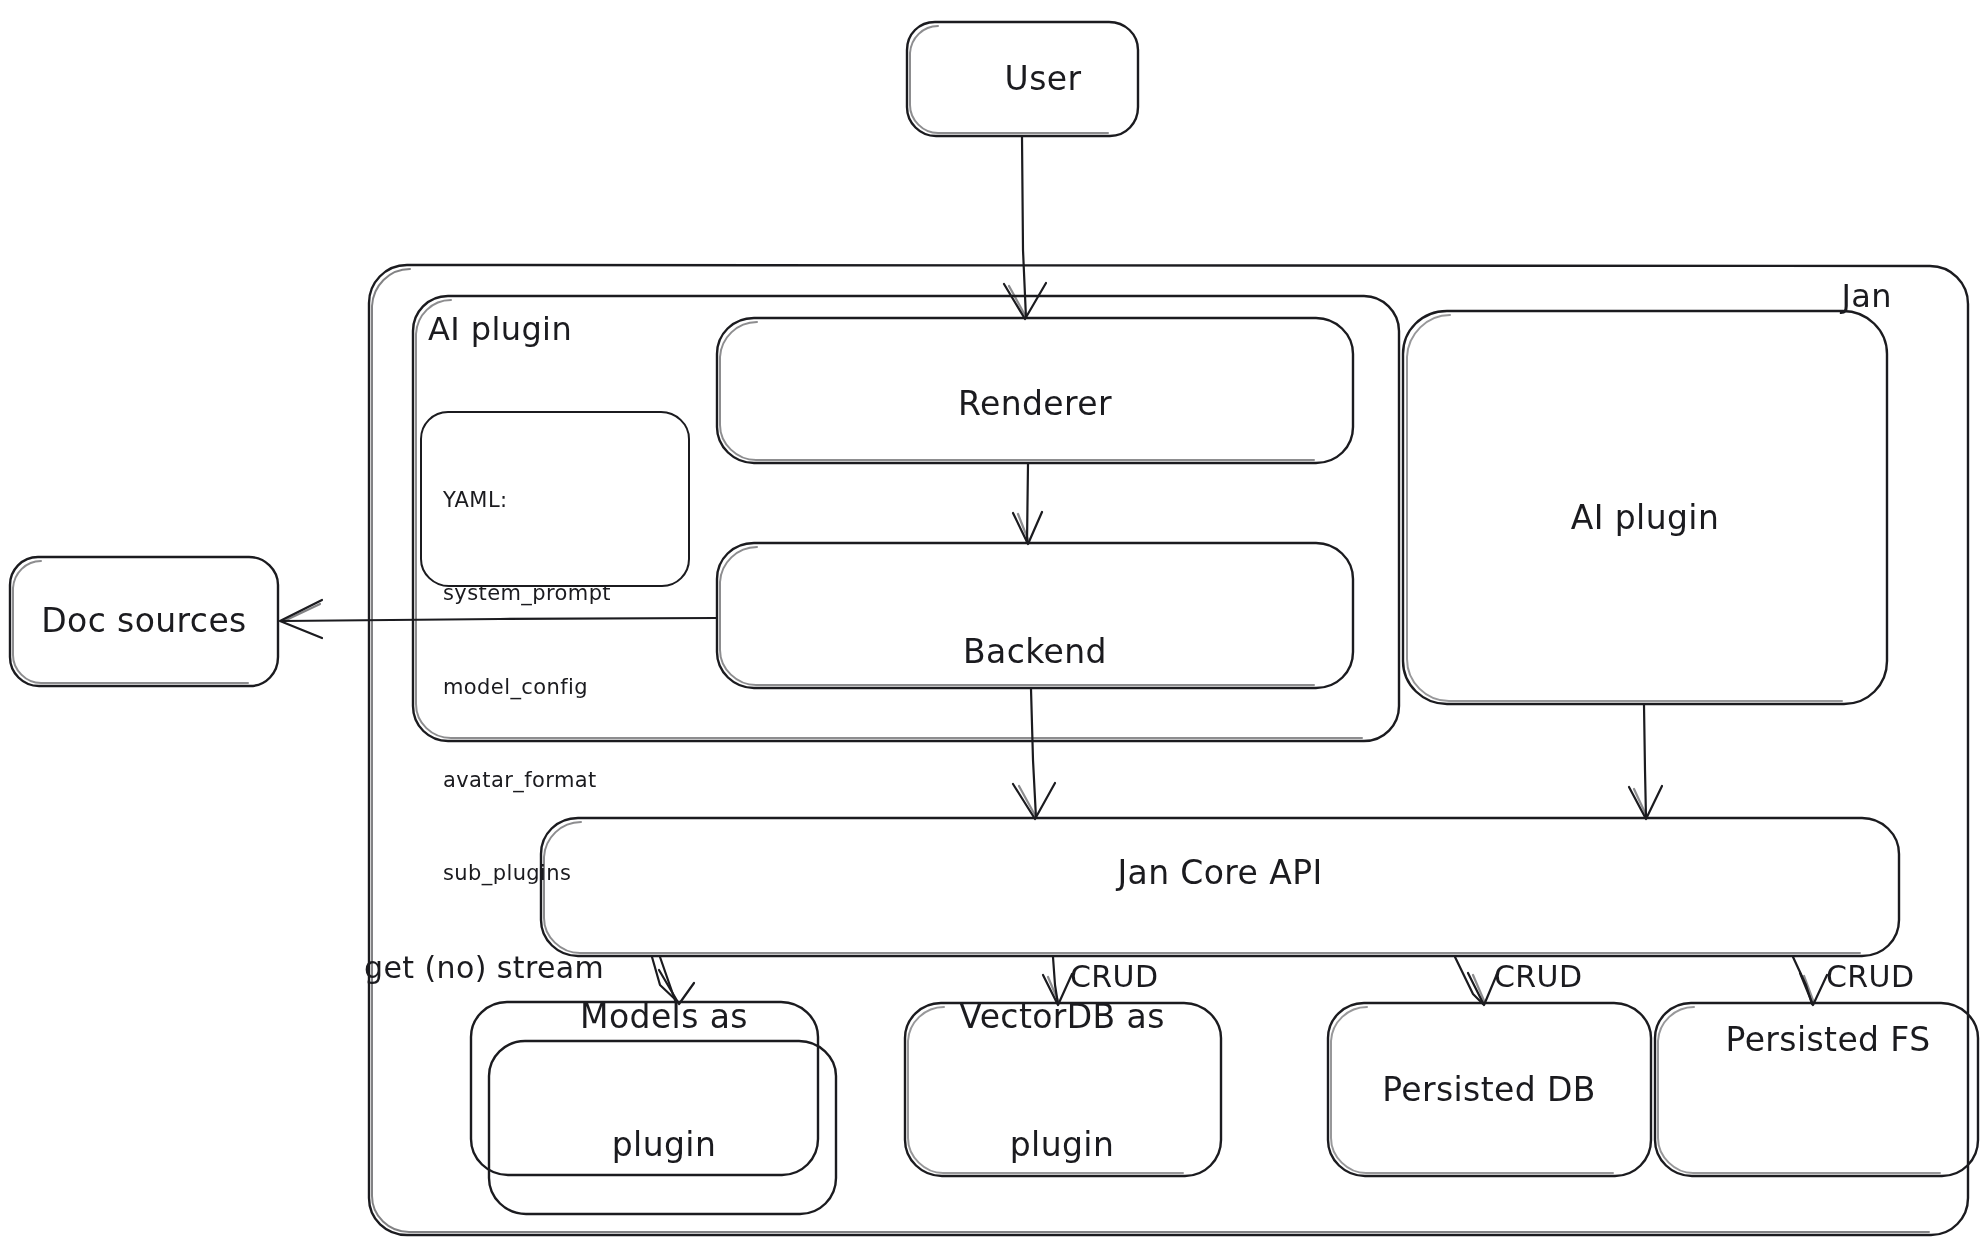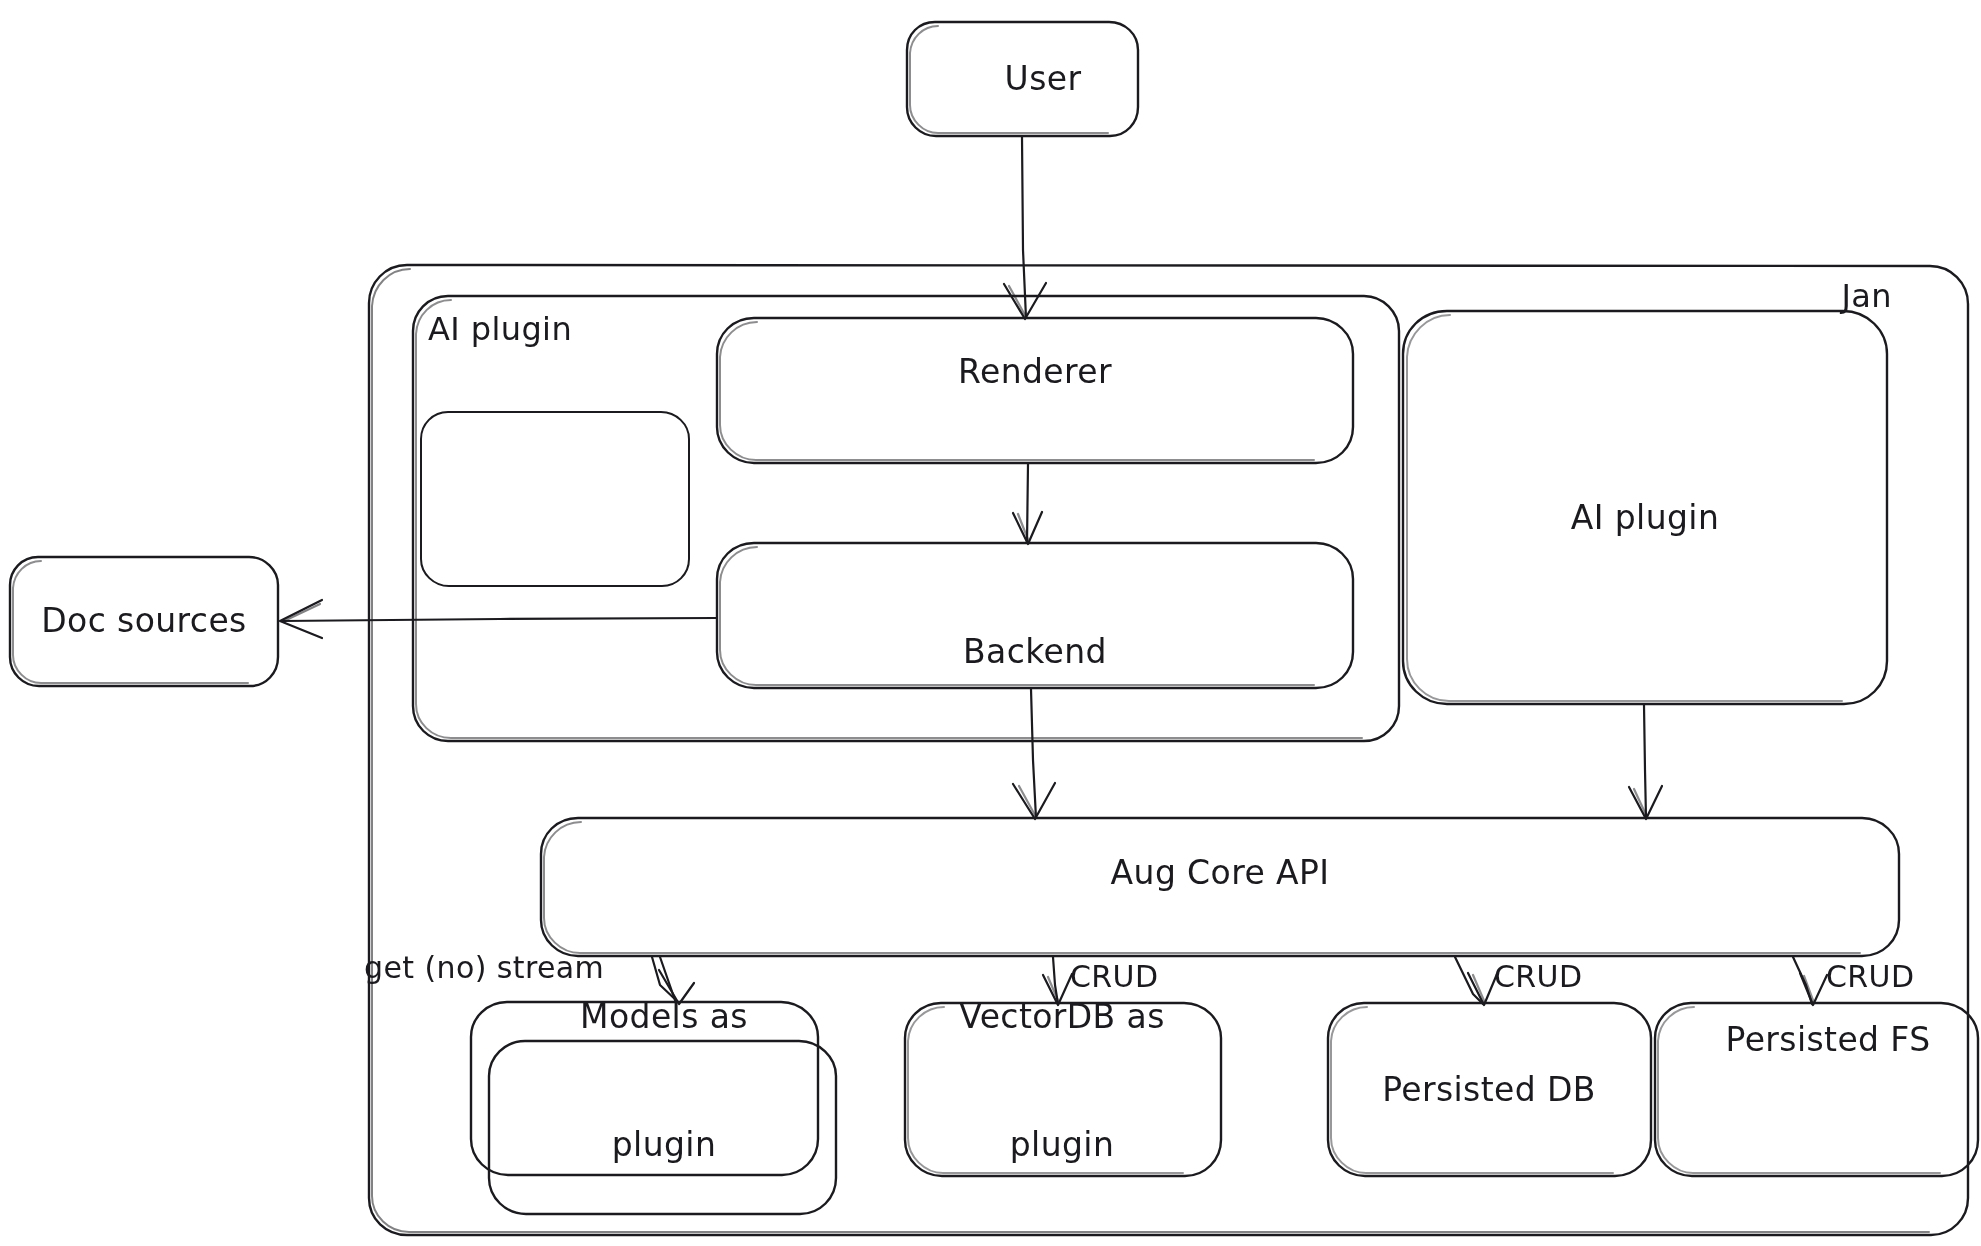--- a/index.html
+++ b/index.html
@@ -362,44 +362,51 @@
     </g>
 
   </svg>
 
   <div class="lbl container-label" style="left:1892px; top:297px; transform:translate(-100%,-50%);">Jan</div>
 
   <div class="lbl container-label" style="left:428px; top:330px;">AI plugin</div>
 
   <div class="lbl node-label" style="left:1022px; top:79px;margin-left:21px;">User</div>
 
-  <div class="lbl node-label" style="left:1035px; top:372px;">Renderer</div>
+  <div class="lbl node-label" style="left:1035px; top:404px;">Renderer</div>
 
   <div class="lbl node-label" style="left:1035px; top:615px;margin-top:37px;">Backend</div>
 
   <div class="lbl node-label" style="left:1645px; top:518px;">AI plugin</div>
 
   <div class="lbl node-label" style="left:144px; top:621px;">Doc sources</div>
 
-  <div class="lbl node-label" style="left:1220px; top:873px;">Aug Core API</div>
+  <div class="lbl node-label" style="left:1220px; top:873px;">Jan Core API</div>
 
   <div class="lbl node-label two-line" style="left:664px; top:1082px;">
     <div>Models as</div>
     <div>plugin</div>
   </div>
 
   <div class="lbl node-label two-line" style="left:1062px; top:1082px;">
     <div>VectorDB as</div>
     <div>plugin</div>
   </div>
 
   <div class="lbl node-label" style="left:1489px; top:1090px;">Persisted DB</div>
 
   <div class="lbl node-label" style="left:1816px; top:1040px;margin-left:12px;">Persisted FS</div>
 
+  <div class="lbl yaml-label" style="left:443px; top:423px;">
+    <div>YAML:</div>
+    <div>system_prompt</div>
+    <div>model_config</div>
+    <div>avatar_format</div>
+    <div>sub_plugins</div>
+  </div>
 
 
   <div class="lbl edge-label" style="left:364px; top:968px;text-align:right;">get (no) stream</div>
 
   <div class="lbl edge-label" style="left:1070px; top:977px;">CRUD</div>
 
   <div class="lbl edge-label" style="left:1494px; top:977px;">CRUD</div>
 
   <div class="lbl edge-label" style="left:1826px; top:977px;">CRUD</div>
 

